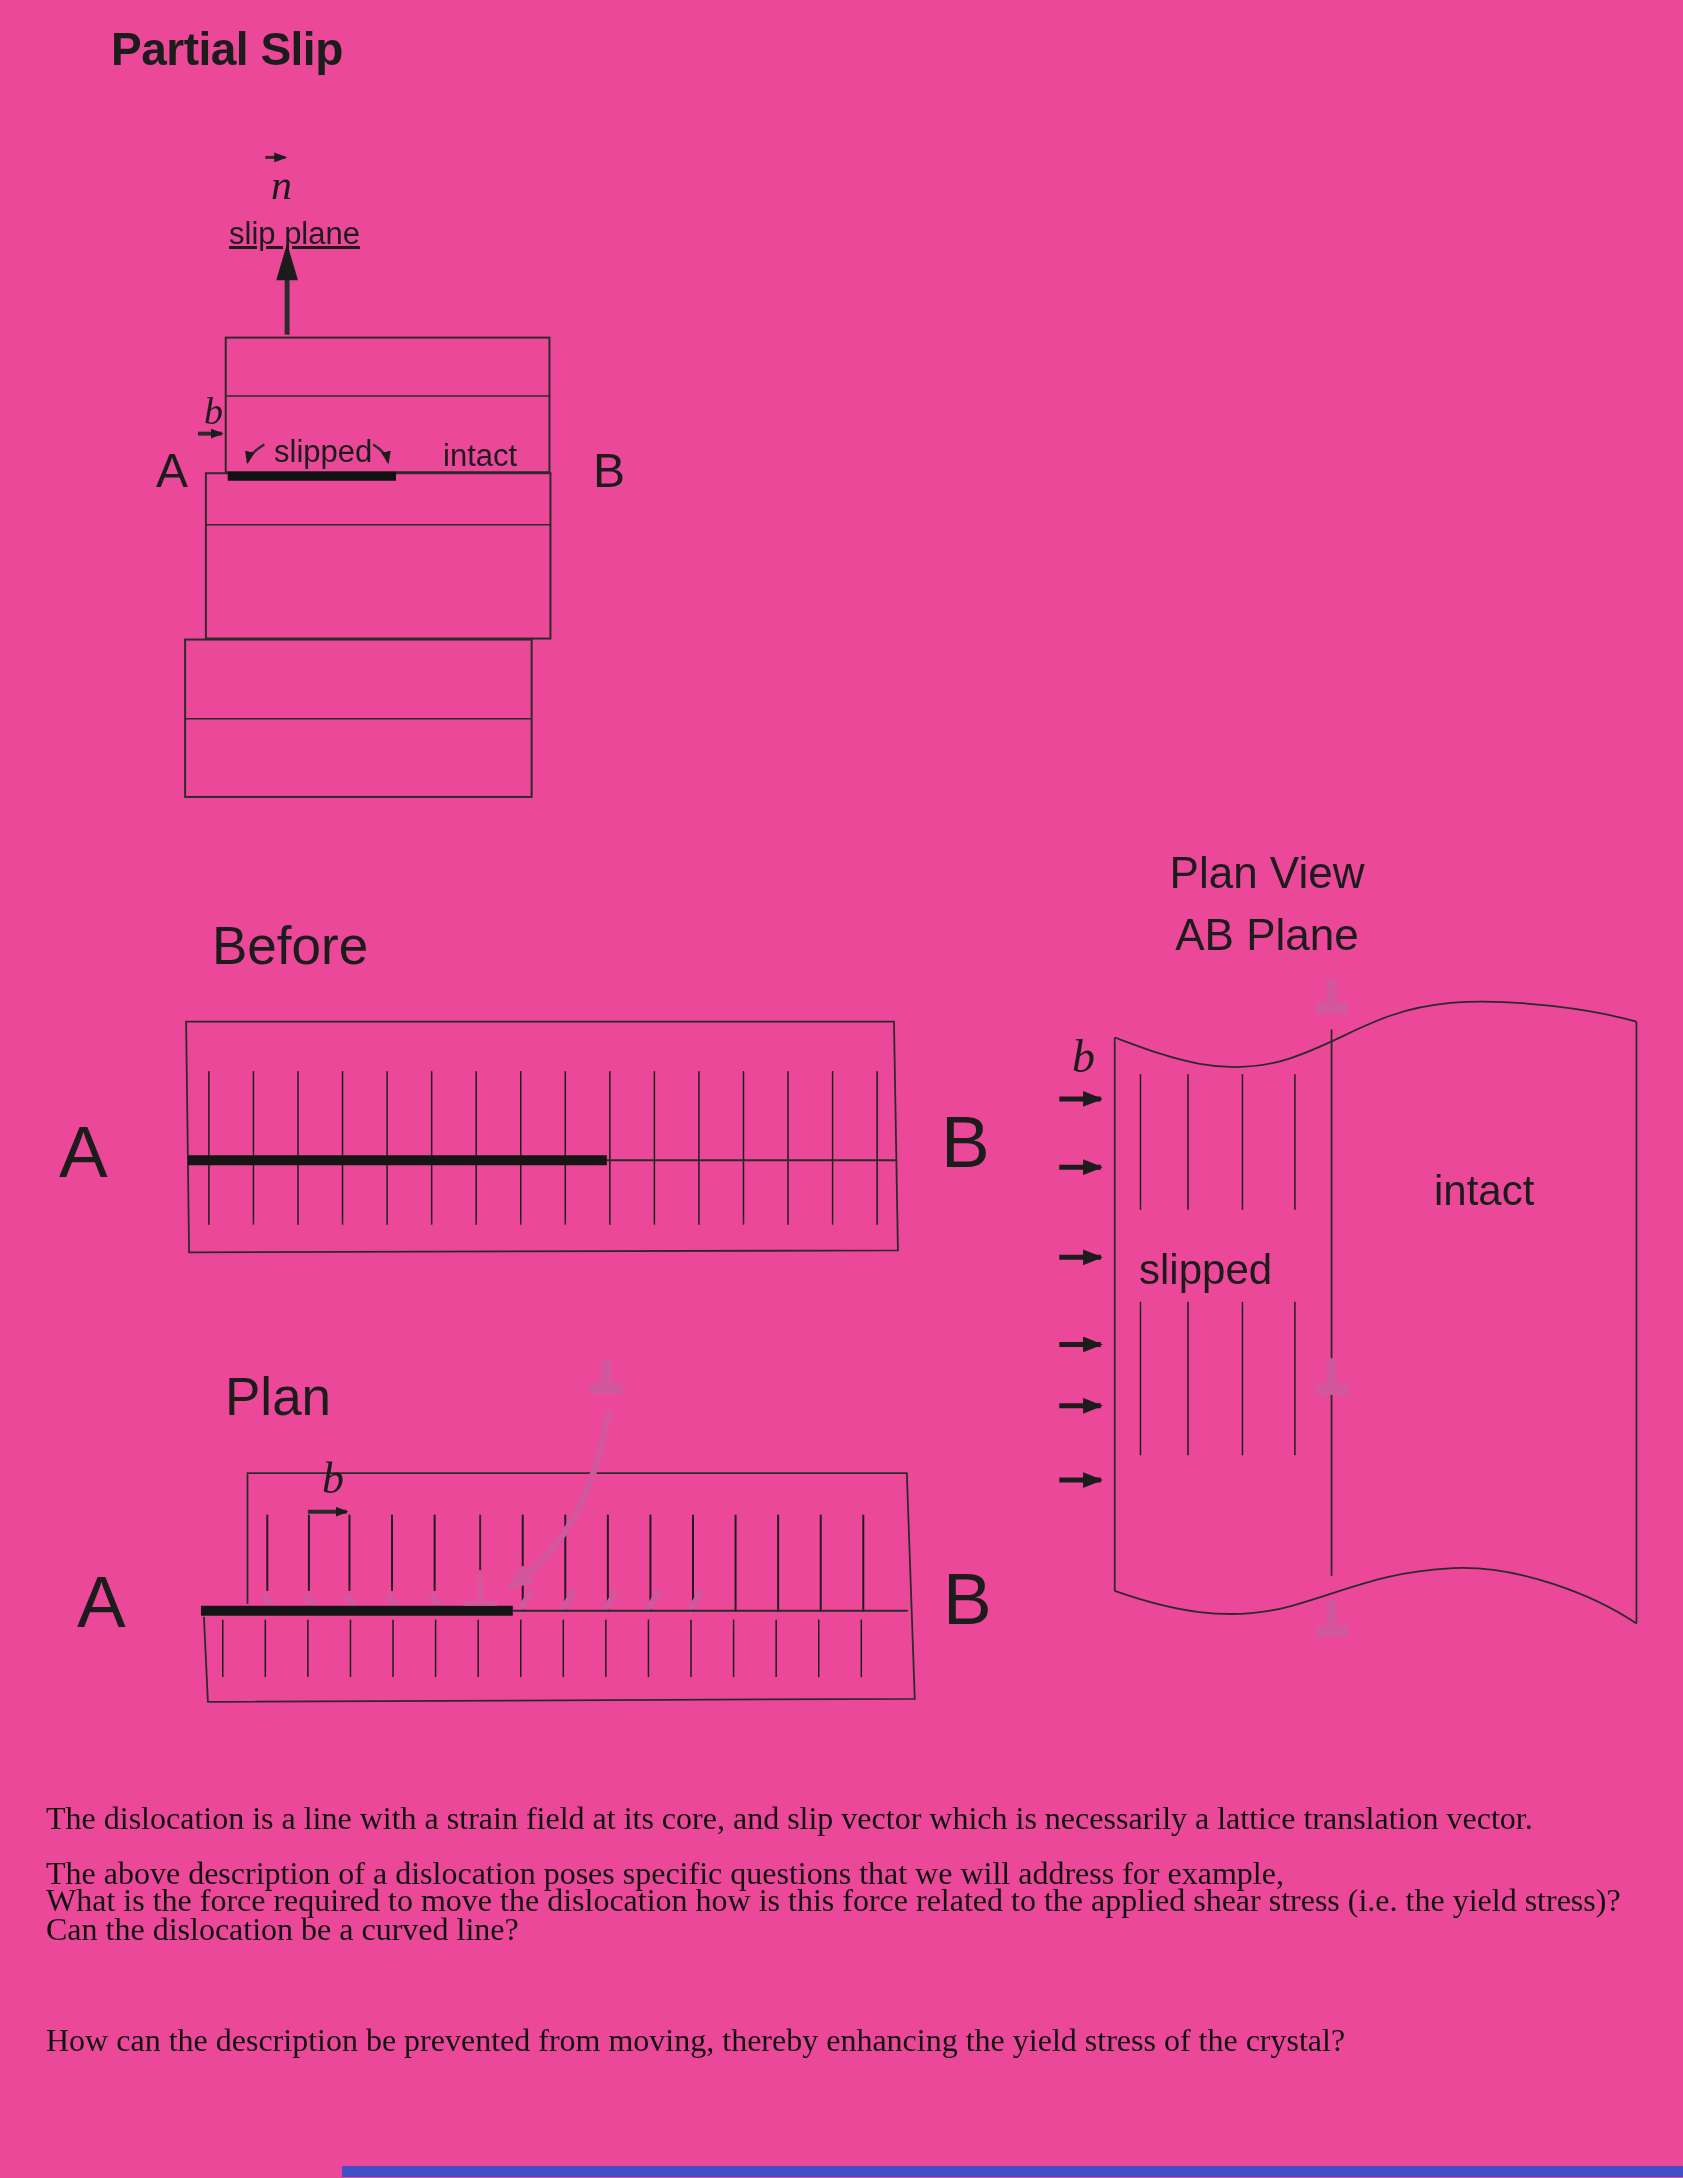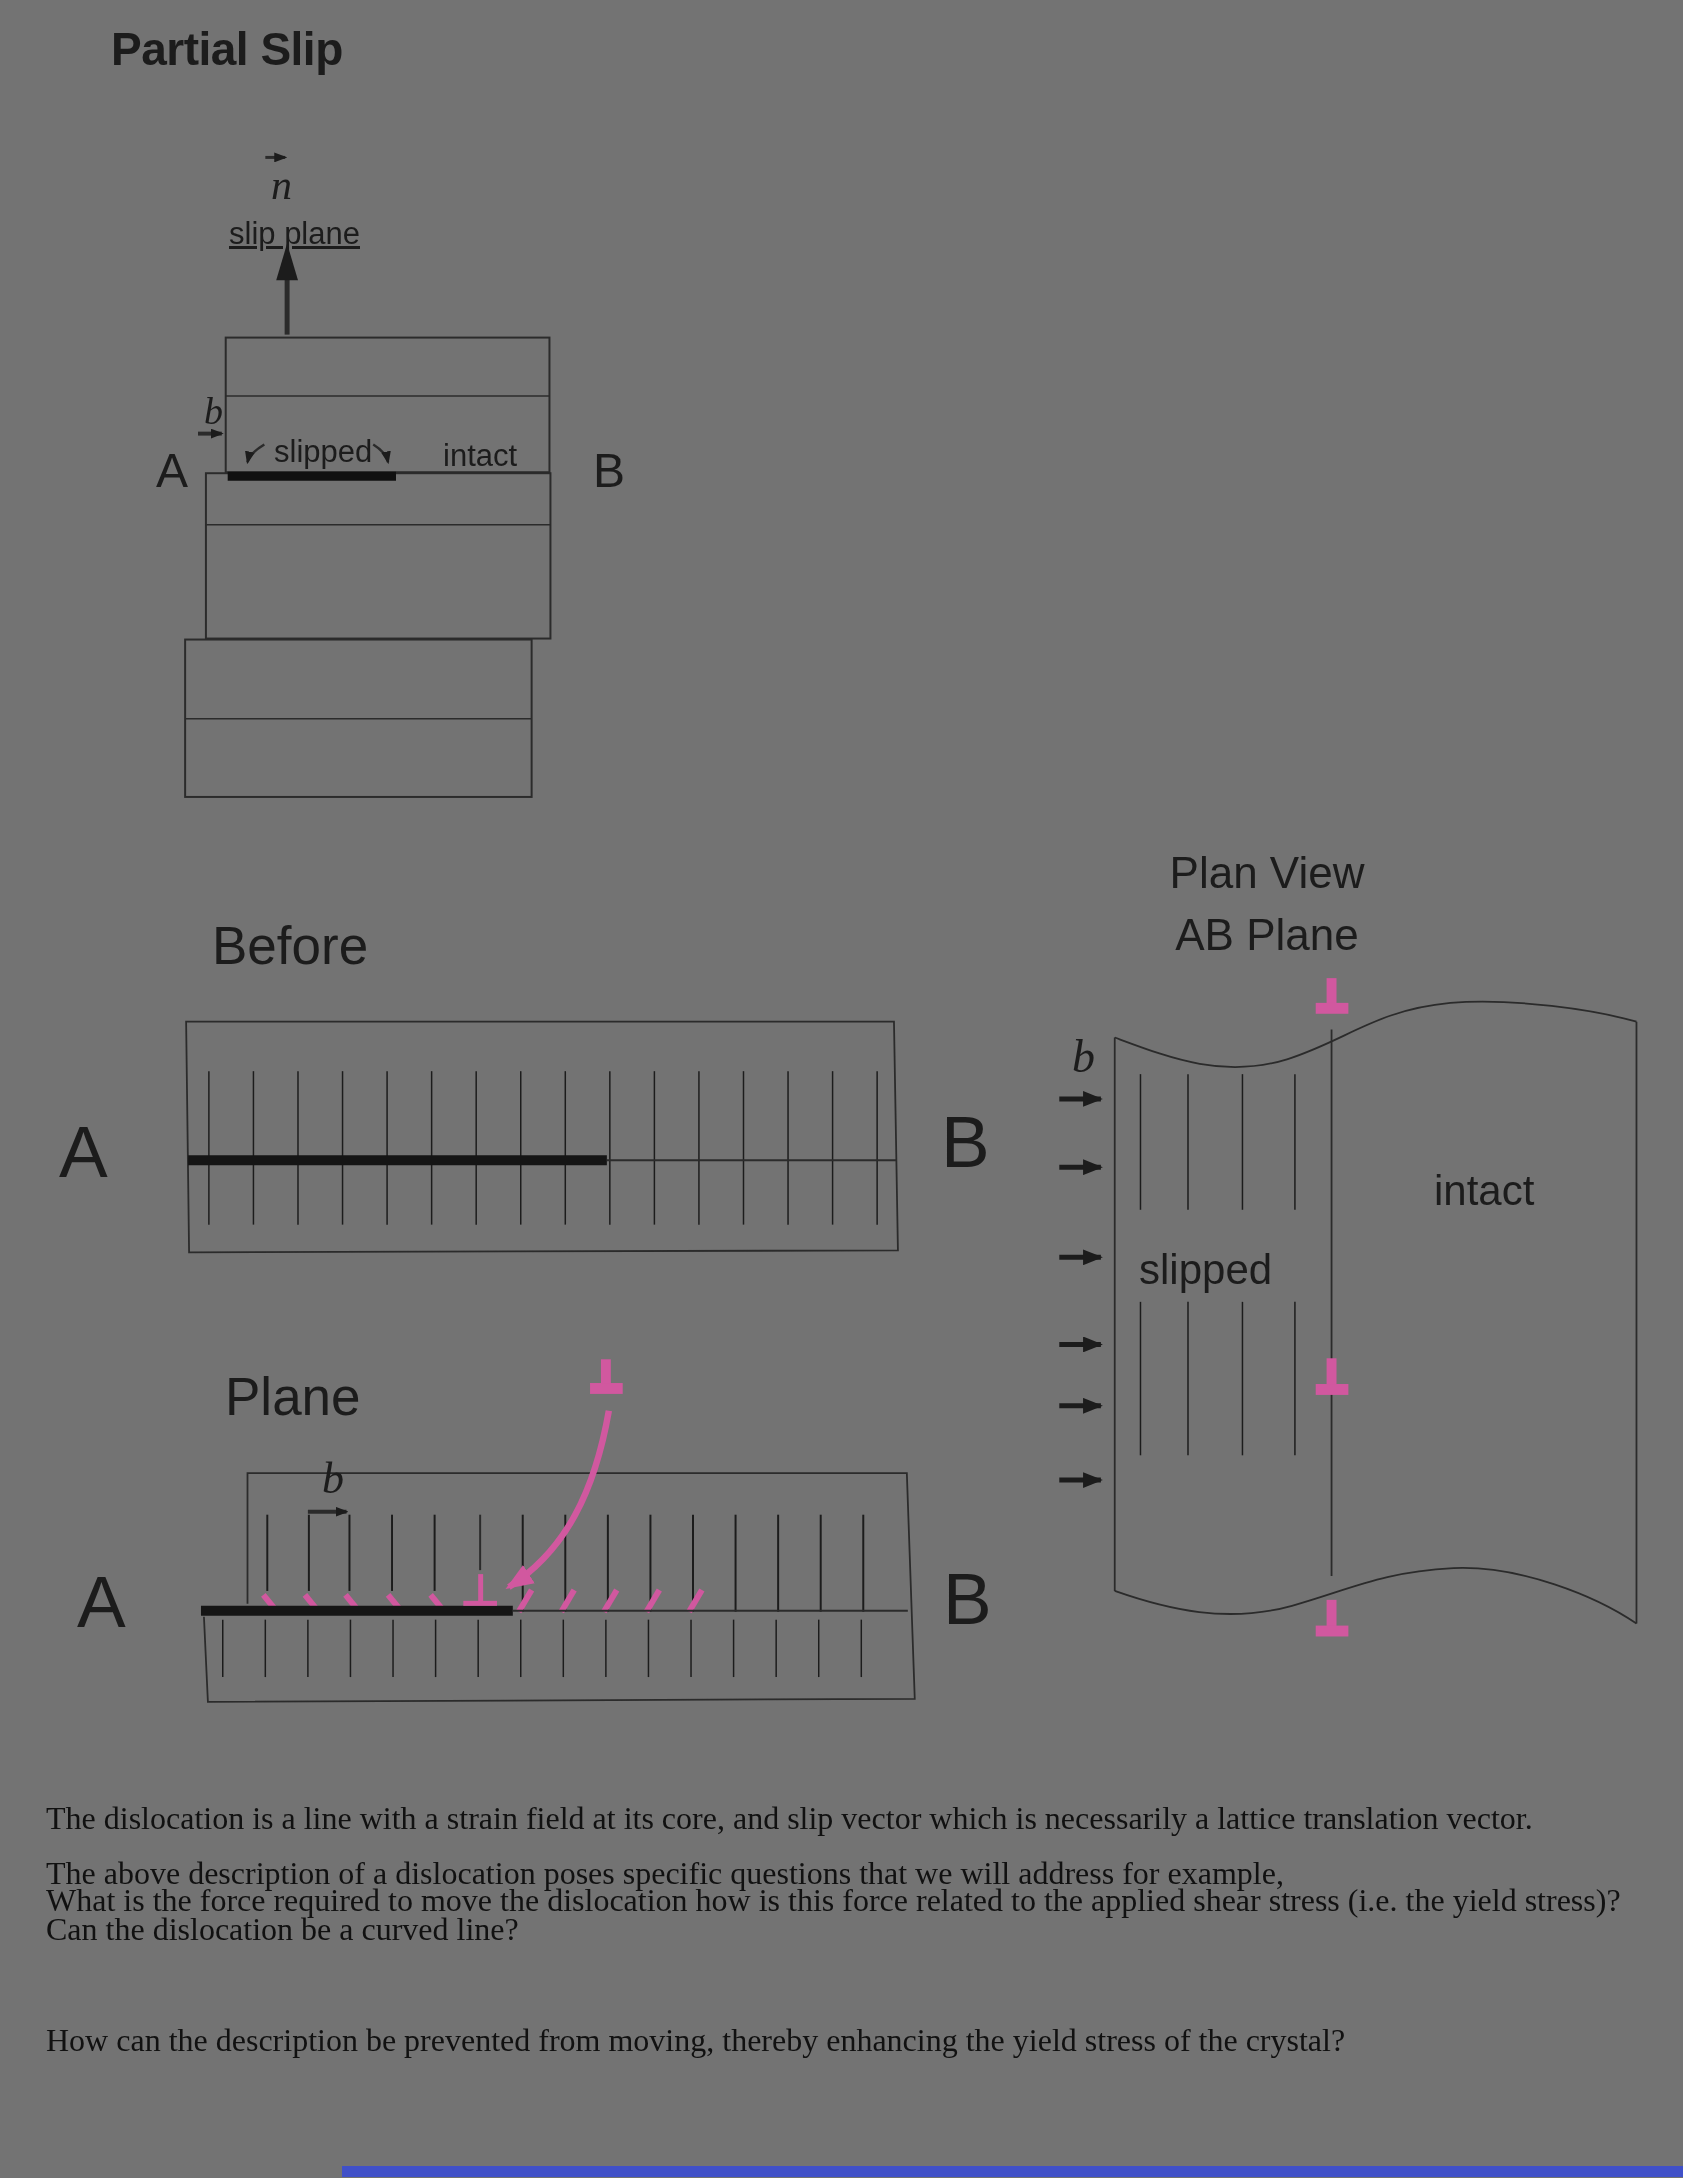--- a/index.html
+++ b/index.html
@@ -1,16 +1,16 @@
 <!DOCTYPE html>
 <html><head>
 <meta charset="utf-8">
 <style>
   html,body{margin:0;padding:0;background:#ffffff;}
-  #page{position:relative;width:1683px;height:2178px;background:#737373;overflow:hidden;
+  #page{position:relative;width:1683px;height:2178px;background:#ec4899;overflow:hidden;
         font-family:"Liberation Sans",sans-serif;color:#1c1c1c;}
   #art{position:absolute;left:0;top:0;}
   .lbl{position:absolute;white-space:nowrap;color:#1c1c1c;line-height:1;}
   .ser{font-family:"Liberation Serif",serif;font-style:italic;}
   .note{position:absolute;left:46px;white-space:nowrap;color:#111;
         font-family:"Liberation Serif",serif;font-size:32px;line-height:1;}
   .ctr{text-align:center;}
 </style>
 </head>
 <body>
@@ -192,21 +192,21 @@
   <div class="lbl ser" style="left:204px;top:392px;font-size:38px;">b</div>
   <div class="lbl" style="left:274px;top:436px;font-size:31px;">slipped</div>
   <div class="lbl" style="left:443px;top:440px;font-size:31px;">intact</div>
   <div class="lbl" style="left:156px;top:447px;font-size:48px;">A</div>
   <div class="lbl" style="left:593px;top:447px;font-size:48px;">B</div>
 
   <div class="lbl" style="left:212px;top:919px;font-size:53px;">Before</div>
   <div class="lbl" style="left:59px;top:1115px;font-size:73px;">A</div>
   <div class="lbl" style="left:941px;top:1105px;font-size:73px;">B</div>
 
-  <div class="lbl" style="left:225px;top:1370px;font-size:53px;">Plane</div>
+  <div class="lbl" style="left:225px;top:1370px;font-size:53px;">Plan</div>
   <div class="lbl ser" style="left:322px;top:1457px;font-size:44px;">b</div>
   <div class="lbl" style="left:77px;top:1565px;font-size:73px;">A</div>
   <div class="lbl" style="left:943px;top:1562px;font-size:73px;">B</div>
 
   <div class="lbl ctr" style="left:1148px;top:851px;width:238px;font-size:44px;">Plan View</div>
   <div class="lbl ctr" style="left:1148px;top:913px;width:238px;font-size:44px;">AB Plane</div>
   <div class="lbl ser" style="left:1072px;top:1034px;font-size:46px;">b</div>
   <div class="lbl" style="left:1139px;top:1249px;font-size:42px;">slipped</div>
   <div class="lbl" style="left:1434px;top:1170px;font-size:42px;">intact</div>
 

